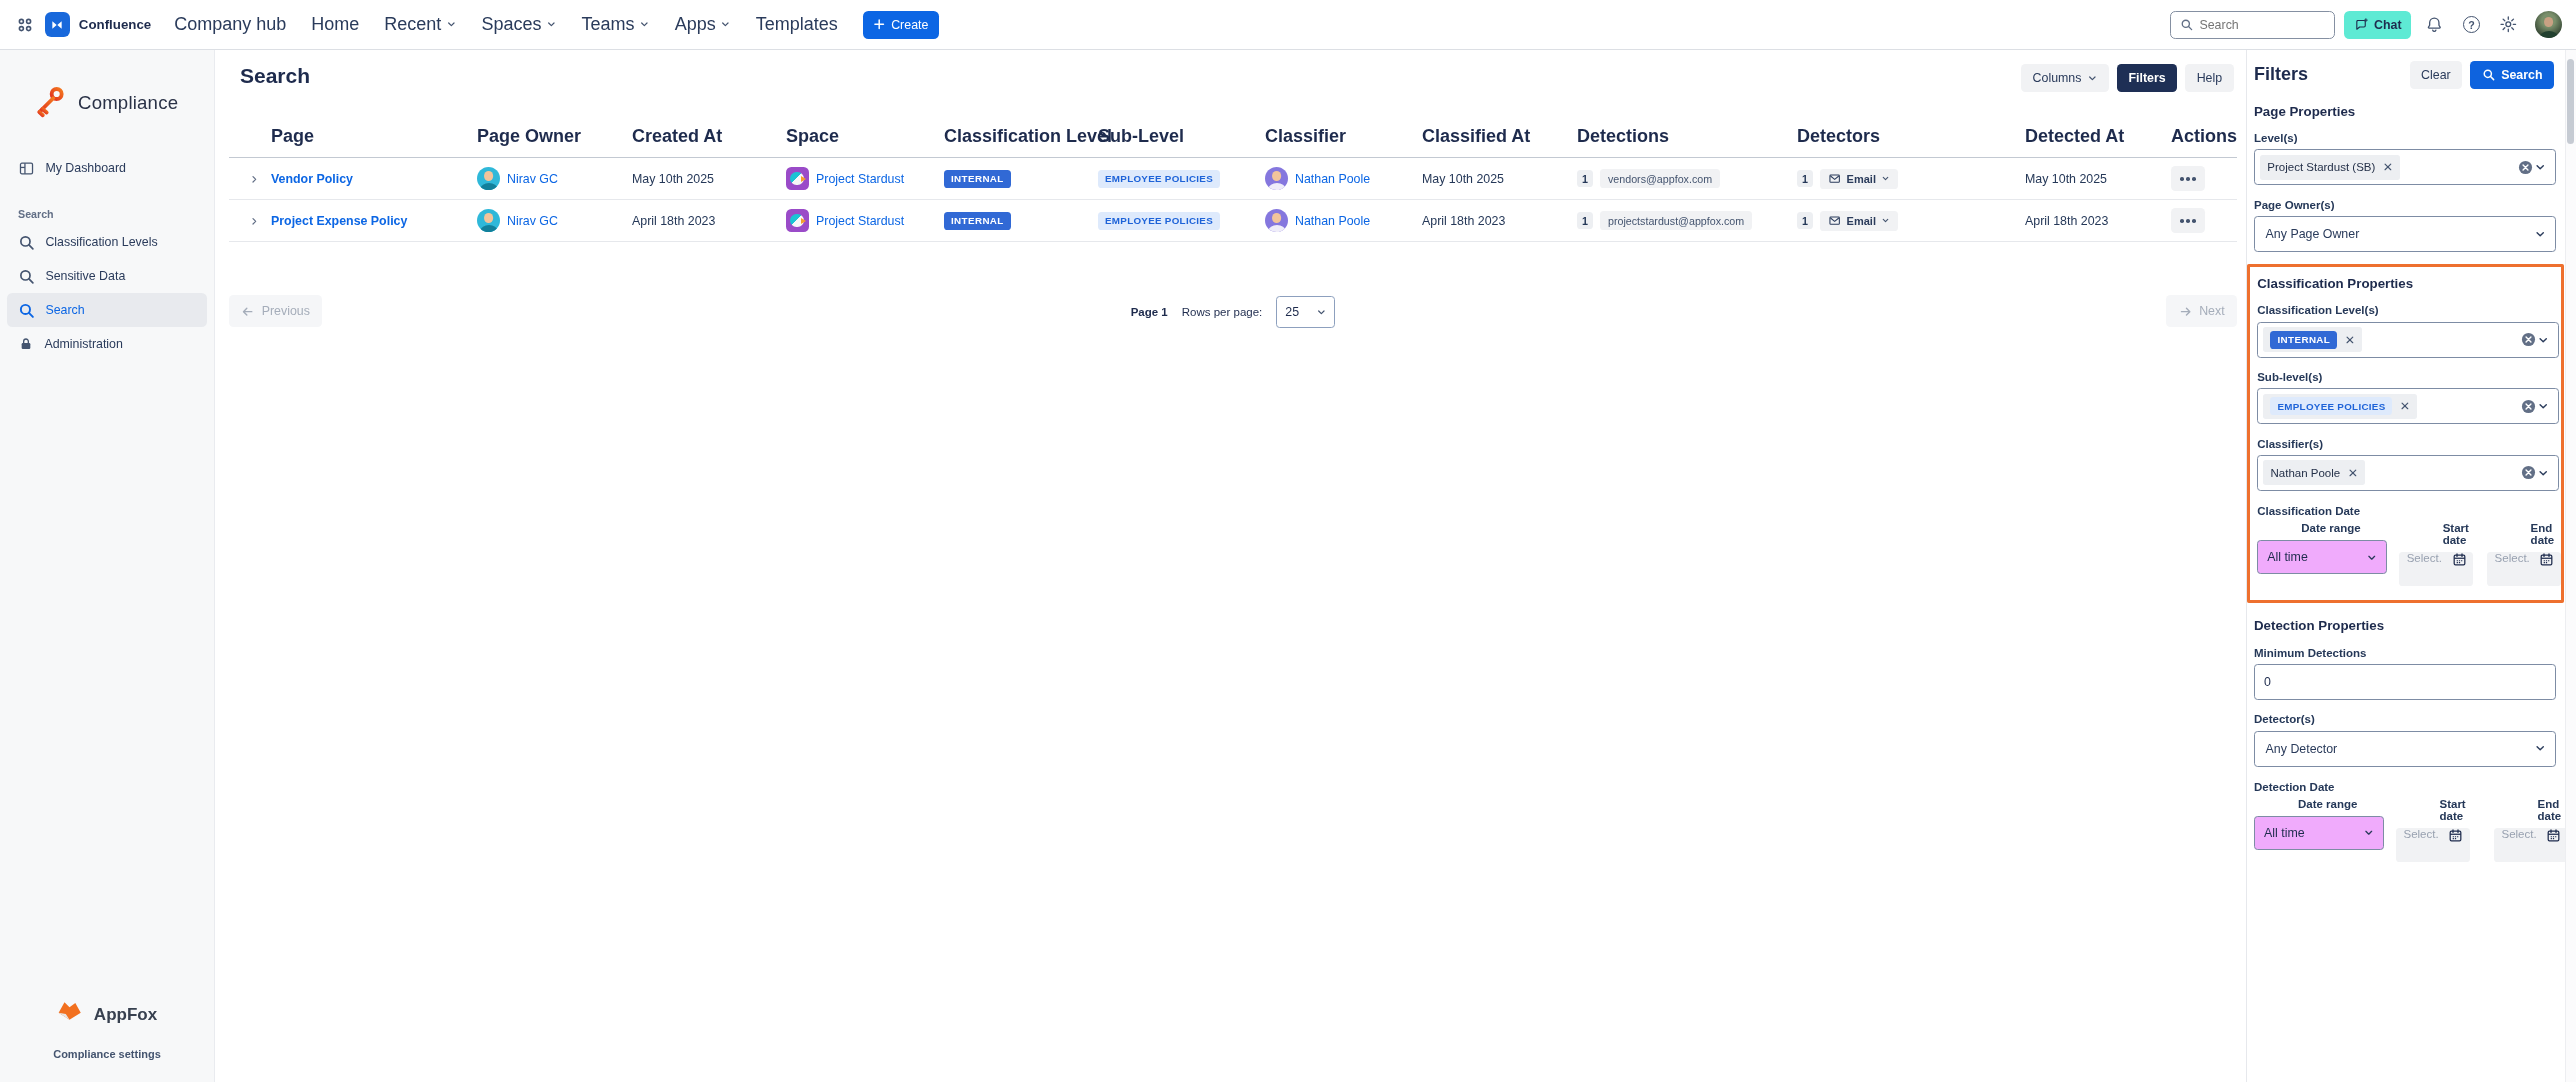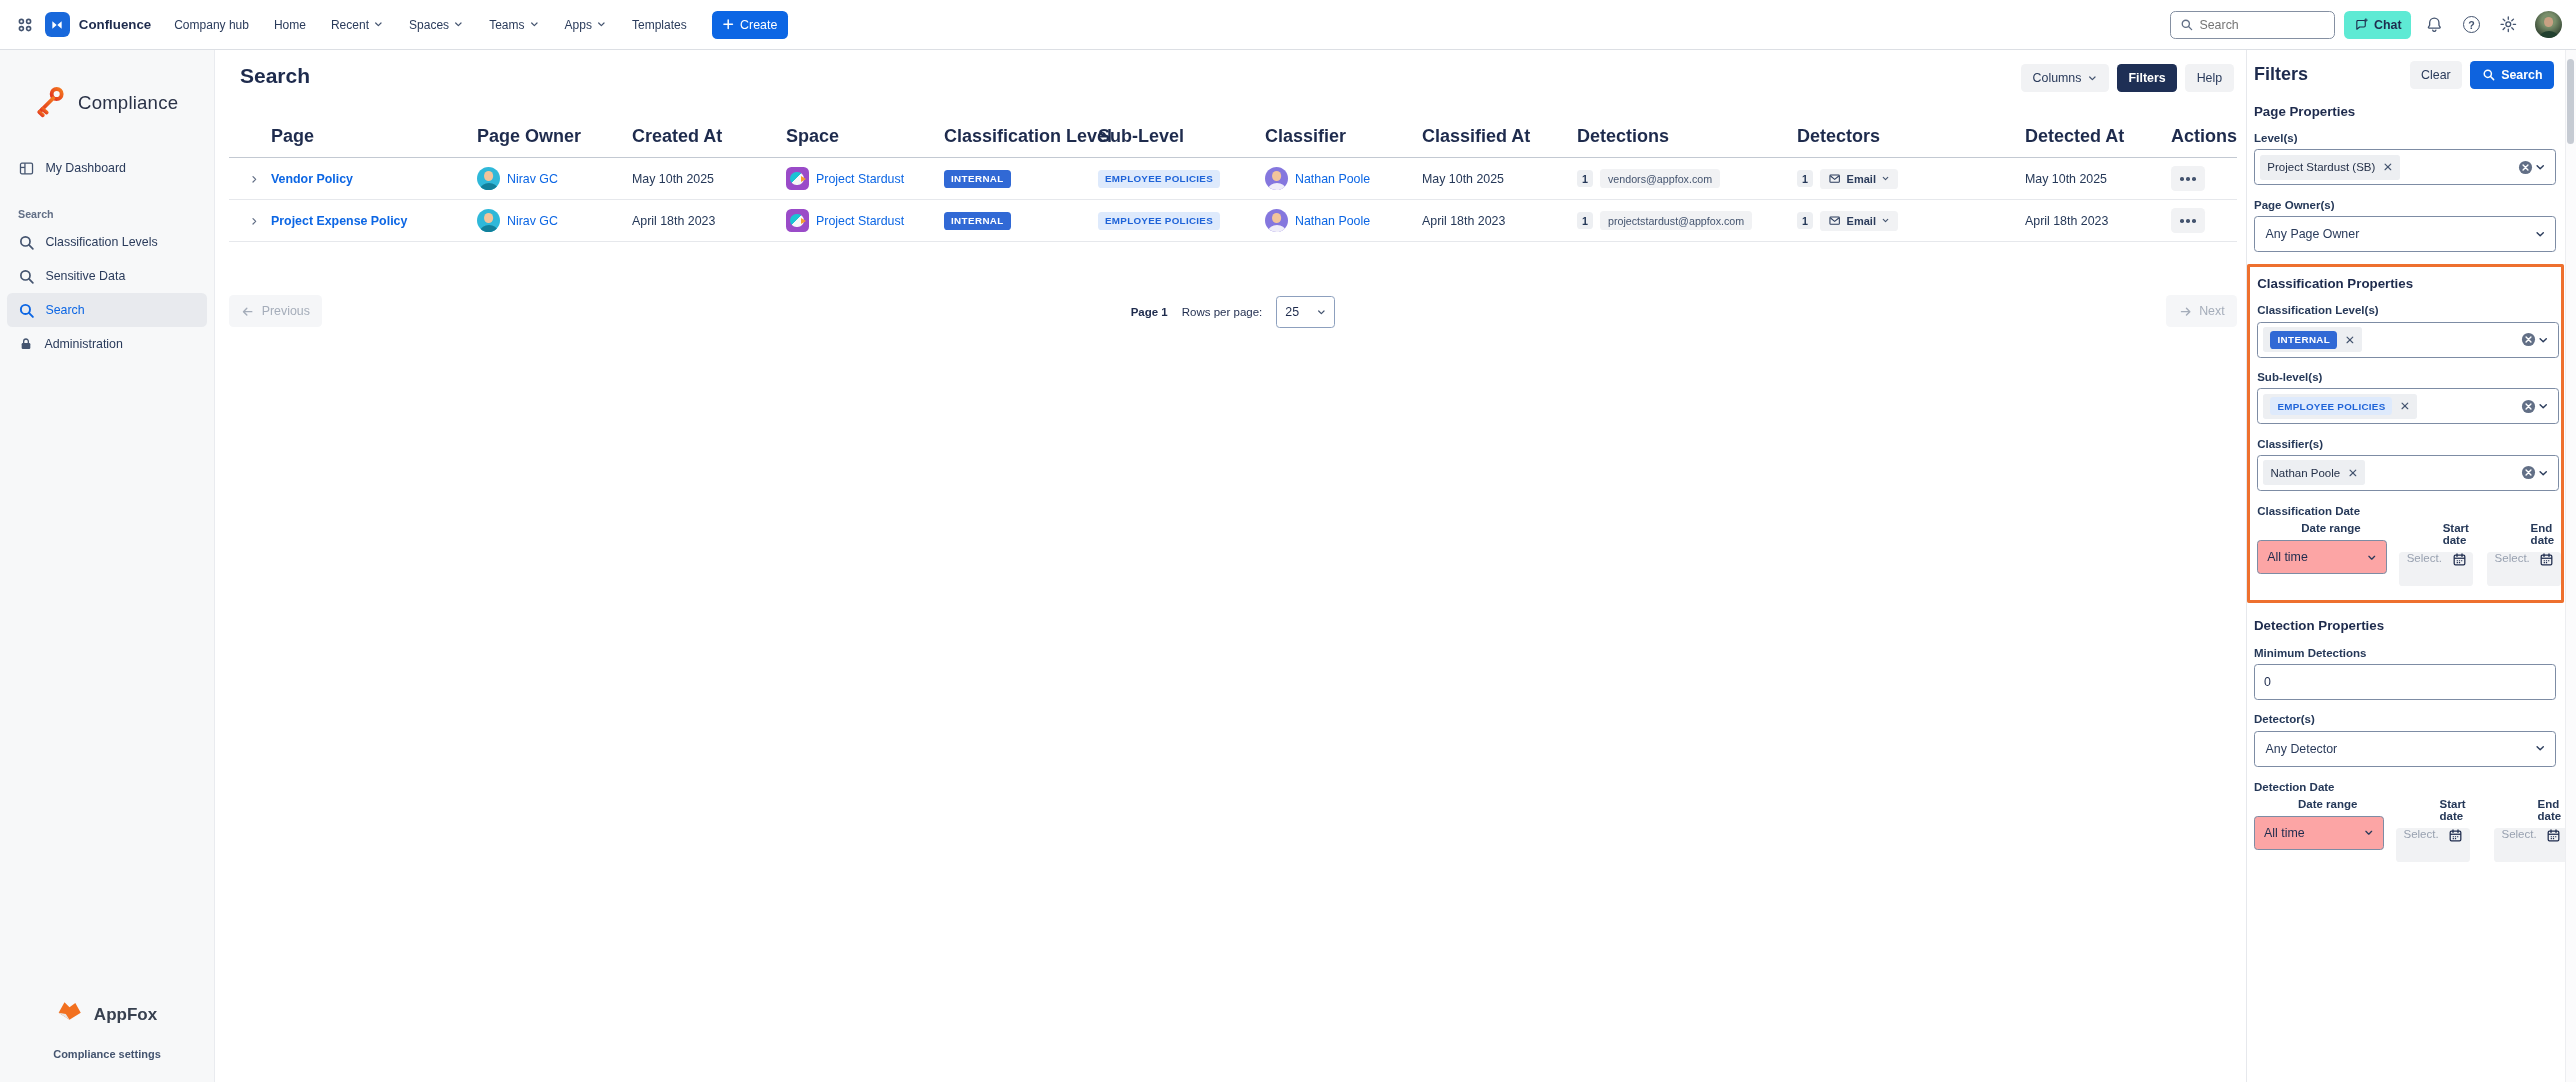--- a/index.html
+++ b/index.html
@@ -10,21 +10,21 @@
     -webkit-font-smoothing:antialiased;
   }
   svg { display:block; }
 
   
   .topnav{position:absolute;left:0;top:0;width:2576px;height:50px;background:#fff;
     border-bottom:0.9px solid #DCDFE4;display:flex;align-items:center;padding:0 14px 0 16px;gap:9px;z-index:5;}
   .grid-icon{color:#44546F;margin-right:1.8px;}
   .conf-logo{width:25px;height:25px;border-radius:6.2px;background:#1868DB;display:flex;align-items:center;justify-content:center;}
   .product-name{font-size:13.3px;font-weight:bold;color:#1E2B4D;margin-right:14px;}
-  .nav-items{display:flex;align-items:center;gap:25px;font-size:12px;color:#2A3B5B;font-weight:500;}
+  .nav-items{display:flex;align-items:center;gap:25px;font-size:18px;color:#2A3B5B;font-weight:500;}
   .nav-item{display:flex;align-items:center;gap:4.4px;cursor:pointer;white-space:nowrap;}
   .chev{color:#44546F;}
   .create-btn{margin-left:16px;background:#0C66E4;color:#fff;border:none;border-radius:5.3px;height:28px;
     padding:0 10.7px;font-size:12.4px;font-weight:500;display:flex;align-items:center;gap:5.3px;cursor:pointer;}
   .nav-spacer{flex:1;}
   .nav-search{width:165px;height:28px;border:0.9px solid #8590A2;border-radius:5.3px;display:flex;align-items:center;
     gap:6.2px;padding:0 9px;color:#626F86;background:#fff;}
   .nav-search input{border:none;outline:none;font-size:12.4px;width:115px;color:#172B4D;background:transparent;font-family:inherit;}
   .chat-btn{height:28px;background:#5eead4;border:none;border-radius:5.3px;display:flex;align-items:center;gap:5.3px;
     padding:0 9.8px;font-size:12.4px;font-weight:600;color:#1E2B4D;cursor:pointer;}
@@ -122,21 +122,21 @@
   .chip .rm{color:#44546F;cursor:pointer;display:flex;}
   .xclear{cursor:pointer;display:flex;}
   .orange-box{margin:12.4px 12.4px 0 0;border:3.6px solid #EE702E;border-radius:1.8px;padding:5.3px 0 14px 3.6px;}
   .orange-box .f-section{margin-top:3.6px;margin-left:3.6px;}
   .orange-box .f-label{margin-left:3.6px;}
   .orange-box .f-select{margin-left:3.6px;}
   .f-sub{font-size:11.5px;font-weight:bold;color:#253858;margin:14px 0 0 3.6px;}
   .date-row{display:flex;gap:11.5px;margin:5.3px 0 0 3.6px;}
   .date-col{display:flex;flex-direction:column;}
   .dc-label{font-size:11.5px;font-weight:bold;color:#253858;margin-bottom:6.2px;margin-left:44px;}
-  .dr-select{width:130px;height:34px;border:0.9px solid #7D8CA4;border-radius:3.6px;background:#fca5a5;display:flex;
+  .dr-select{width:130px;height:34px;border:0.9px solid #7D8CA4;border-radius:3.6px;background:#f0abfc;display:flex;
     align-items:center;justify-content:space-between;padding:0 9px;font-size:12.4px;color:#1E2B4D;cursor:pointer;}
   .date-input{width:74px;height:34px;border-radius:3.6px;background:#F1F2F4;display:flex;align-items:flex-start;
     justify-content:space-between;padding:0 6.2px 0 8px;font-size:11.5px;color:#98A1B0;}
   .date-input .cal{color:#1E2B4D;}
   .f-input{margin-left:7px;width:302px;height:36px;border:0.9px solid #7D8CA4;border-radius:3.6px;background:#fff;
     font-size:12.4px;color:#1E2B4D;padding:0 9px;outline:none;font-family:inherit;}
   .det-wrap .f-label{margin-left:7px;}
   .det-wrap .f-sub{margin-left:7px;}
   .det-wrap .date-row{margin-left:7px;}
 

